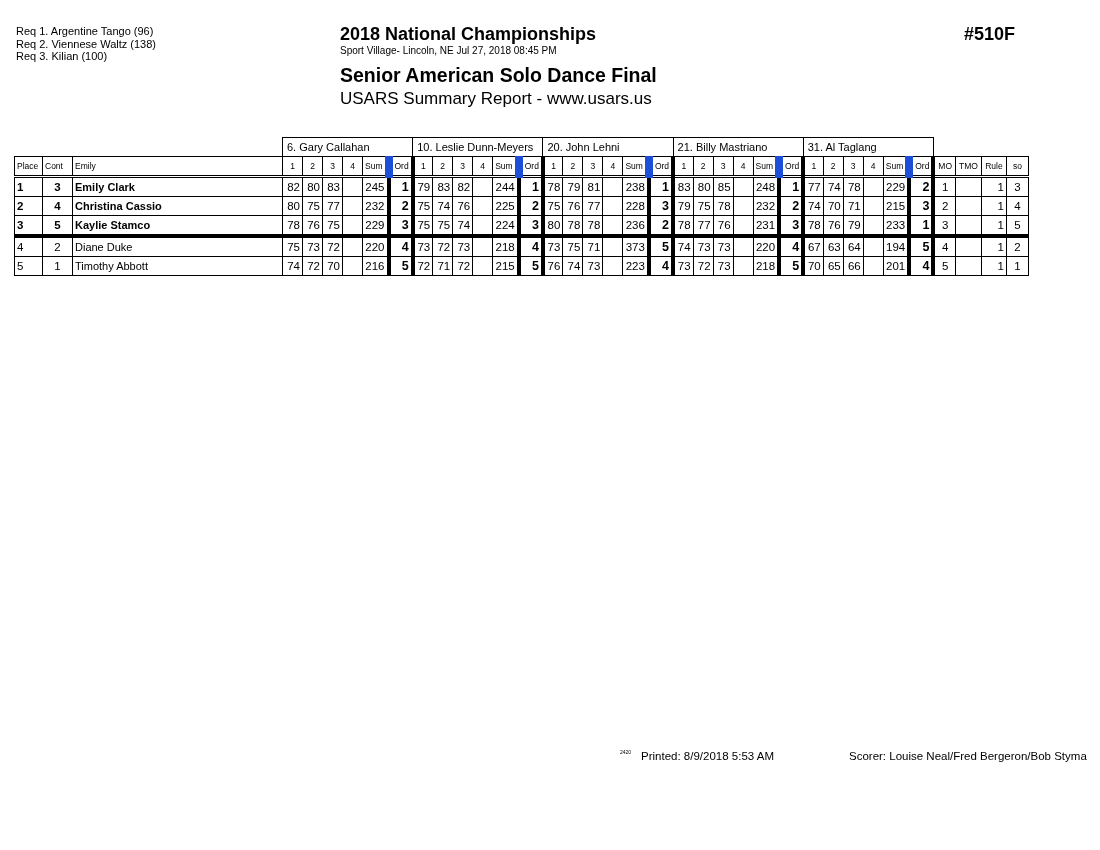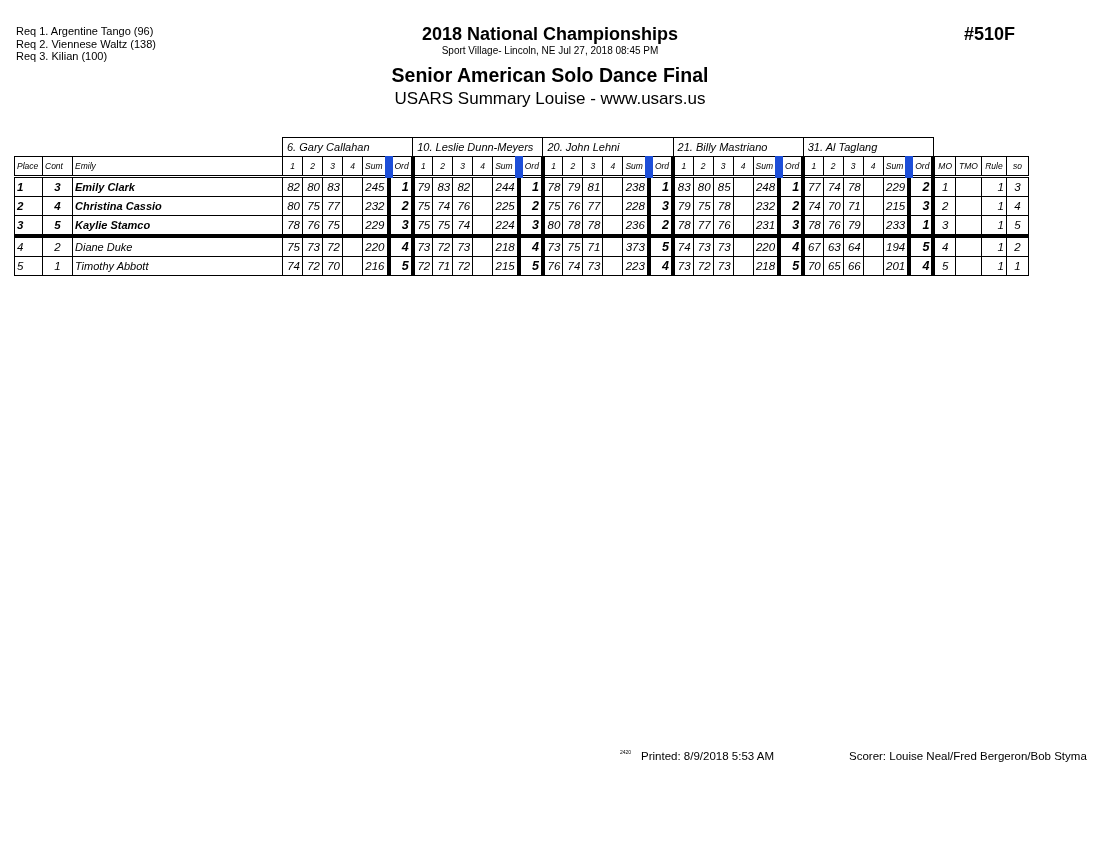--- a/index.html
+++ b/index.html
@@ -1,26 +1,26 @@
 <!DOCTYPE html>
 <html><head>
 <meta charset="utf-8">
 <style>
   html, body { margin:0; padding:0; background:#ffffff; }
   body { width:1100px; height:850px; position:relative; font-family:"Liberation Sans", sans-serif; color:#000; overflow:hidden; }
   .req { position:absolute; left:16px; top:25px; font-size:11px; line-height:12.5px; }
   .req div { white-space:nowrap; }
-  .hdr { position:absolute; left:340px; width:420px; text-align:center; white-space:nowrap; }
+  .hdr { position:absolute; left:340px; width:420px; text-align:left; white-space:nowrap; }
   .t1 { top:24px; font-size:18px; font-weight:bold; }
   .t2 { top:45px; font-size:10px; }
   .t3 { top:64px; font-size:19.5px; font-weight:bold; }
   .t4 { top:89px; font-size:17px; }
   .evno { position:absolute; left:964px; top:24px; font-size:18px; font-weight:bold; }
 
-  table.sheet { position:absolute; left:14px; top:137px; border-collapse:collapse; font-size:11px; table-layout:fixed;font-style:italic; }
+  table.sheet { position:absolute; left:14px; top:137px; border-collapse:collapse; font-size:11px; table-layout:fixed; }
   table.sheet td { border:1px solid #000; padding:0 2px; height:18px; white-space:nowrap; overflow:hidden; }
   tr.judges td { height:18px; font-size:11px; }
   tr.judges td.blank { border:none; }
   tr.judges td.jn { border-bottom:1px solid #000; padding-left:4px; }
   tr.colhdr td { font-size:8.5px; height:18px; border-bottom:3px double #000;margin-left:48px; }
   tr.colhdr td.c { text-align:center; }
   td.num { text-align:right; font-size:11.5px; }
   td.ctr { text-align:center; font-size:11.5px; }
   td.ord { text-align:right; font-weight:bold; font-size:12.5px; border-left:4px solid #000 !important; border-right:4px solid #000 !important; }
   tr.colhdr td.ordh { border-left:8px solid #1d4ed8; border-right:4px solid #000; }
@@ -38,21 +38,21 @@
 
 <div class="req">
   <div>Req  1.  Argentine Tango (96)</div>
   <div>Req  2.  Viennese Waltz (138)</div>
   <div>Req  3.  Kilian (100)</div>
 </div>
 
 <div class="hdr t1">2018 National Championships</div>
 <div class="hdr t2">Sport Village- Lincoln, NE  Jul 27, 2018  08:45 PM</div>
 <div class="hdr t3">Senior American Solo Dance Final</div>
-<div class="hdr t4">USARS Summary Louise - www.usars.us</div>
+<div class="hdr t4">USARS Summary Report - www.usars.us</div>
 <div class="evno">#510F</div>
 
 <table class="sheet" id="sheet">
   <colgroup>
     <col style="width:28px">
       <col style="width:30px">
       <col style="width:210px">
   <col style="width: 20px;">
       <col style="width: 20px;">
       <col style="width: 20px;">

